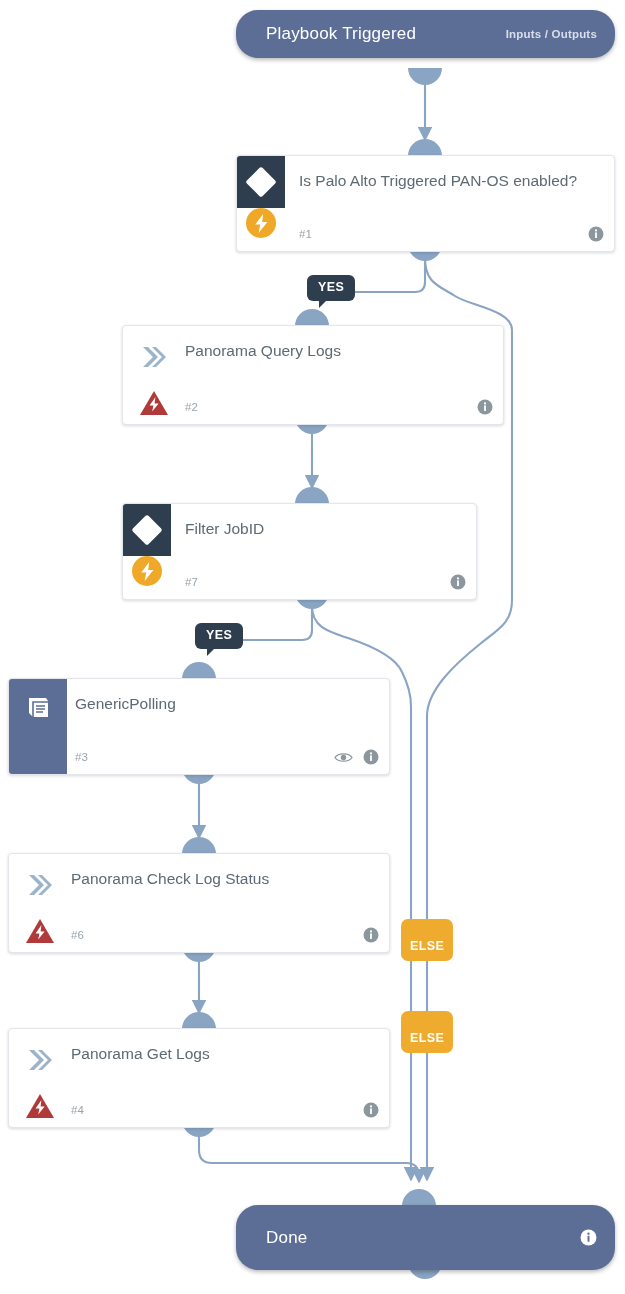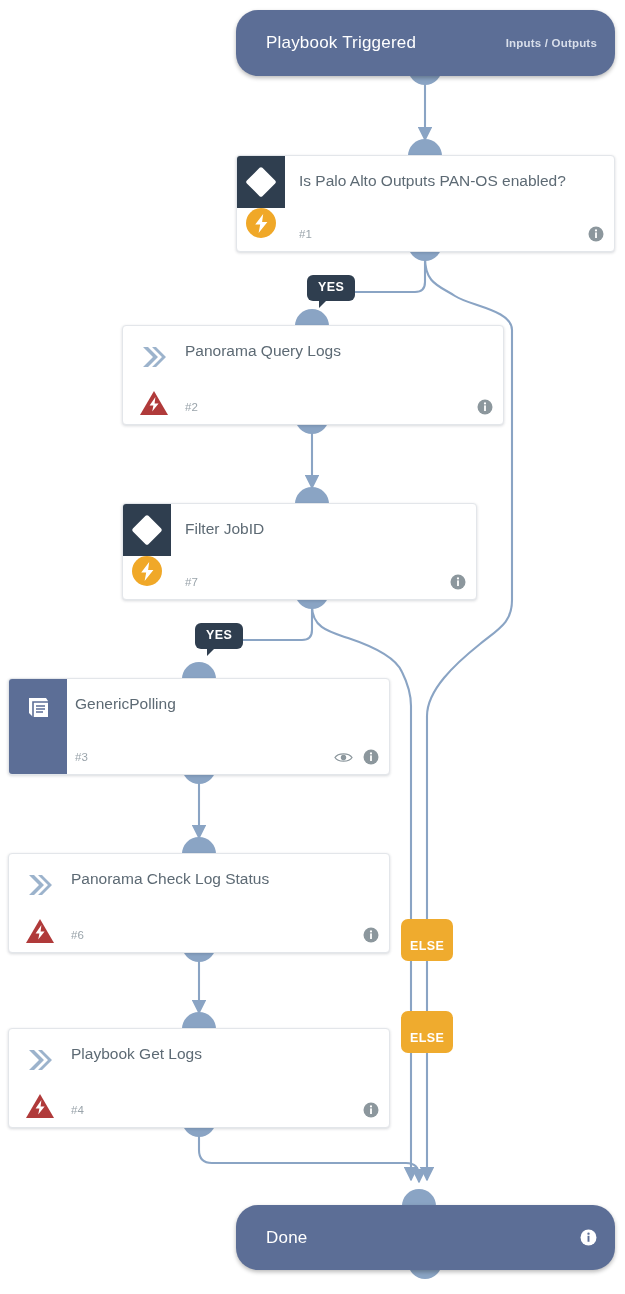--- a/index.html
+++ b/index.html
@@ -199,35 +199,35 @@
   <div class="anchor out" style="left:295px;top:592px;"></div>
   <div class="anchor in" style="left:182px;top:662px;"></div>
   <div class="anchor out" style="left:182px;top:767px;"></div>
   <div class="anchor in" style="left:182px;top:837px;"></div>
   <div class="anchor out" style="left:182px;top:945px;"></div>
   <div class="anchor in" style="left:182px;top:1012px;"></div>
   <div class="anchor out" style="left:182px;top:1120px;"></div>
   <div class="anchor in" style="left:402px;top:1189px;"></div>
   <div class="anchor out" style="left:408px;top:1262px;"></div>
 
-  <div class="pill" style="left:236px;top:10px;width:379px;height:66px;">
+  <div class="pill" style="left:236px;top:10px;width:379px;height:48px;">
     <span class="pill-title">Playbook Triggered</span>
     <span class="pill-sub">Inputs / Outputs</span>
   </div>
 
   <div class="card" style="left:236px;top:155px;width:379px;height:97px;">
     <div class="dec-square">
       <div class="dec-diamond"></div>
     </div>
     <div class="bolt-badge" style="left:9px;top:52px;">
       <svg width="15" height="19" viewBox="0 0 15 19" aria-hidden="true">
         <path d="M9.2,0 L1.2,10.6 L6.2,10.6 L4.6,19 L13.4,7.9 L8.1,7.9 Z" fill="#ffffff"></path>
       </svg>
     </div>
-    <div class="card-title">Is Palo Alto Outputs PAN-OS enabled?</div>
+    <div class="card-title">Is Palo Alto Triggered PAN-OS enabled?</div>
     <div class="card-num">#1</div>
     <div class="card-icons">
       <svg class="info-ico" width="16" height="16" viewBox="0 0 16 16">
         <circle cx="8" cy="8" r="7.5" fill="#8c979d"></circle>
         <rect x="7.1" y="6.4" width="1.8" height="5.6" fill="#ffffff"></rect>
         <circle cx="8" cy="4.4" r="1.1" fill="#ffffff"></circle>
       </svg>
     </div>
   </div>
 
@@ -326,21 +326,21 @@
 
   <div class="card" style="left:8px;top:1028px;width:382px;height:100px;">
     <svg class="chev" viewBox="0 0 26 22">
       <path d="M2,1 L12,11 L2,21 L7,21 L17,11 L7,1 Z" fill="#9cb3cc"></path>
       <path d="M11,1 L21,11 L11,21 L15,21 L25,11 L15,1 Z" fill="#9cb3cc"></path>
     </svg>
     <svg class="warn" viewBox="0 0 30 26">
       <path d="M15,1 L29,25 L1,25 Z" fill="#b03a3a"></path>
       <path d="M16.4,7 L10.6,15.4 L14.4,15.4 L13.2,21.4 L19.6,13.4 L15.6,13.4 Z" fill="#ffffff"></path>
     </svg>
-    <div class="card-title">Playbook Get Logs</div>
+    <div class="card-title">Panorama Get Logs</div>
     <div class="card-num">#4</div>
     <div class="card-icons">
       <svg class="info-ico" width="16" height="16" viewBox="0 0 16 16">
         <circle cx="8" cy="8" r="7.5" fill="#8c979d"></circle>
         <rect x="7.1" y="6.4" width="1.8" height="5.6" fill="#ffffff"></rect>
         <circle cx="8" cy="4.4" r="1.1" fill="#ffffff"></circle>
       </svg>
     </div>
   </div>
 

